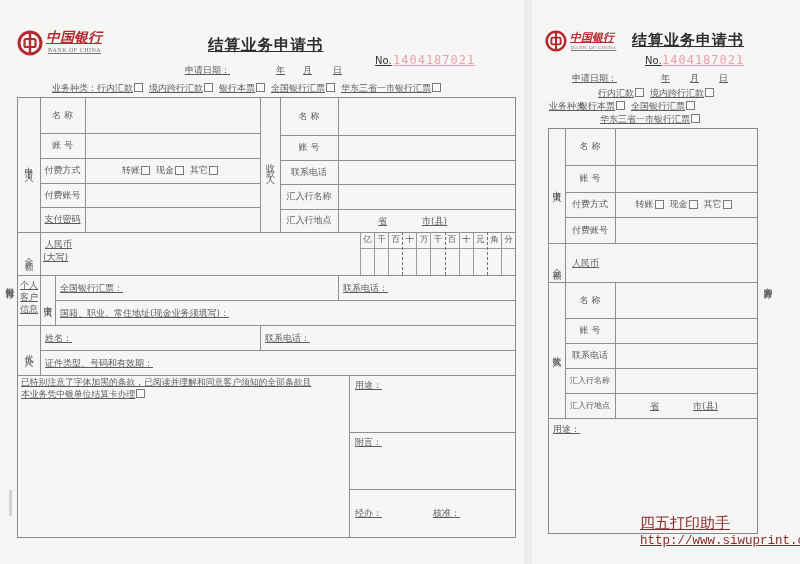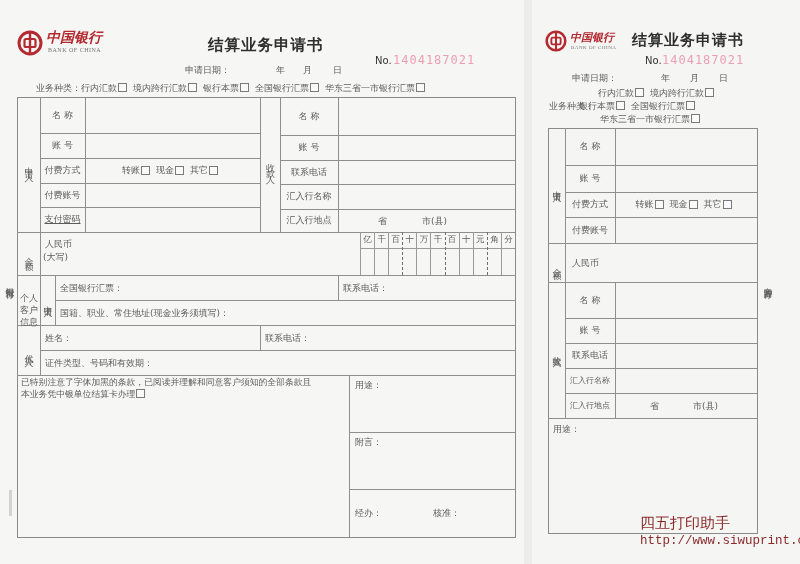--- a/index.html
+++ b/index.html
@@ -1,20 +1,20 @@
 <!DOCTYPE html>
 <html><head>
 <meta charset="utf-8">
 <style>
   html,body{margin:0;padding:0;}
   body{width:800px;height:564px;position:relative;overflow:hidden;background:#ececec;
        font-family:"DejaVu Sans",sans-serif;color:#5c5c5c;font-size:9px;}
   .paper-l{position:absolute;left:0;top:0;width:524px;height:564px;background:#f6f6f5;}
   .paper-r{position:absolute;left:532px;top:0;width:268px;height:564px;background:#f5f5f4;}
-  .a{position:absolute;white-space:nowrap;}
+  .a{position:absolute;white-space:nowrap;text-decoration:underline;}
   .h{position:absolute;height:0;border-top:1px solid #8f8f8f;}
   .v{position:absolute;width:0;border-left:1px solid #8f8f8f;}
   .box{position:absolute;border:1px solid #8a8a8a;box-sizing:border-box;}
   .cell{position:absolute;display:flex;align-items:center;justify-content:center;box-sizing:border-box;}
   .field{position:absolute;box-sizing:border-box;}
   .vt{writing-mode:vertical-rl;text-orientation:upright;letter-spacing:3px;}
   .cb{display:inline-block;width:7px;height:7px;border:1px solid #7a7a7a;vertical-align:-1px;margin-left:1px;margin-right:6px;background:#fafafa;}
   .title{font-weight:bold;color:#2f2f2f;letter-spacing:1px;}
   .serial-no{color:#333;}
   .serial-num{color:#ec9fb2;font-family:"DejaVu Sans Mono",monospace;letter-spacing:1px;}
@@ -47,21 +47,21 @@
   <div class="a logo-en" style="left:48px;top:47px;font-size:6px;">BANK OF CHINA</div>
   <div class="a title" style="left:208px;top:35px;font-size:15.5px;">结算业务申请书</div>
   <div class="a serial-no" style="left:375px;top:55px;font-size:10px;">No.</div>
   <div class="a serial-num" style="left:393px;top:53px;font-size:12px;">1404187021</div>
 
   <div class="a" style="left:185px;top:64px;">申请日期：</div>
   <div class="a" style="left:276px;top:64px;">年</div>
   <div class="a" style="left:303px;top:64px;">月</div>
   <div class="a" style="left:333px;top:64px;">日</div>
 
-  <div class="a" style="left:36px;top:82px;">
+  <div class="a" style="left:52px;top:82px;">
     <span>业务种类：</span><span>行内汇款</span><span class="cb"></span><span>境内跨行汇款</span><span class="cb"></span><span>银行本票</span><span class="cb"></span><span>全国银行汇票</span><span class="cb"></span><span>华东三省一市银行汇票</span><span class="cb"></span>
   </div>
 
   <div class="box" style="left:17px;top:97px;width:499px;height:441px;"></div>
   <div class="h" style="left:40px;width:220px;top:133px;"></div>
   <div class="h" style="left:40px;width:220px;top:158px;"></div>
   <div class="h" style="left:40px;width:220px;top:183px;"></div>
   <div class="h" style="left:40px;width:220px;top:207px;"></div>
   <div class="h" style="left:280px;width:235px;top:135px;"></div>
   <div class="h" style="left:280px;width:235px;top:160px;"></div>
@@ -164,21 +164,21 @@
     <div class="dcol dash">
         <div class="dhead">角</div>
         <div class="dbody"></div>
       </div>
     <div class="dcol">
         <div class="dhead">分</div>
         <div class="dbody"></div>
       </div>
   </div>
 
-  <div class="a" style="left:18px;top:279px;width:22px;text-align:center;line-height:12px;margin-top:13px;">
+  <div class="a" style="left:18px;top:279px;width:22px;text-align:center;line-height:12px;">
     <div>个人</div>
     <div>客户</div>
     <div>信息</div>
   </div>
   <div class="cell vt" style="left:40px;top:275px;width:15px;height:50px;letter-spacing:1px;">申请人</div>
   <div class="a" style="left:60px;top:282px;">全国银行汇票：</div>
   <div class="a" style="left:343px;top:282px;">联系电话：</div>
   <div class="a" style="left:60px;top:307px;">国籍、职业、常住地址(现金业务须填写)：</div>
   <div class="field" style="left:140px;top:277px;width:196px;height:22px;"></div>
   <div class="field" style="left:395px;top:277px;width:118px;height:22px;"></div>

